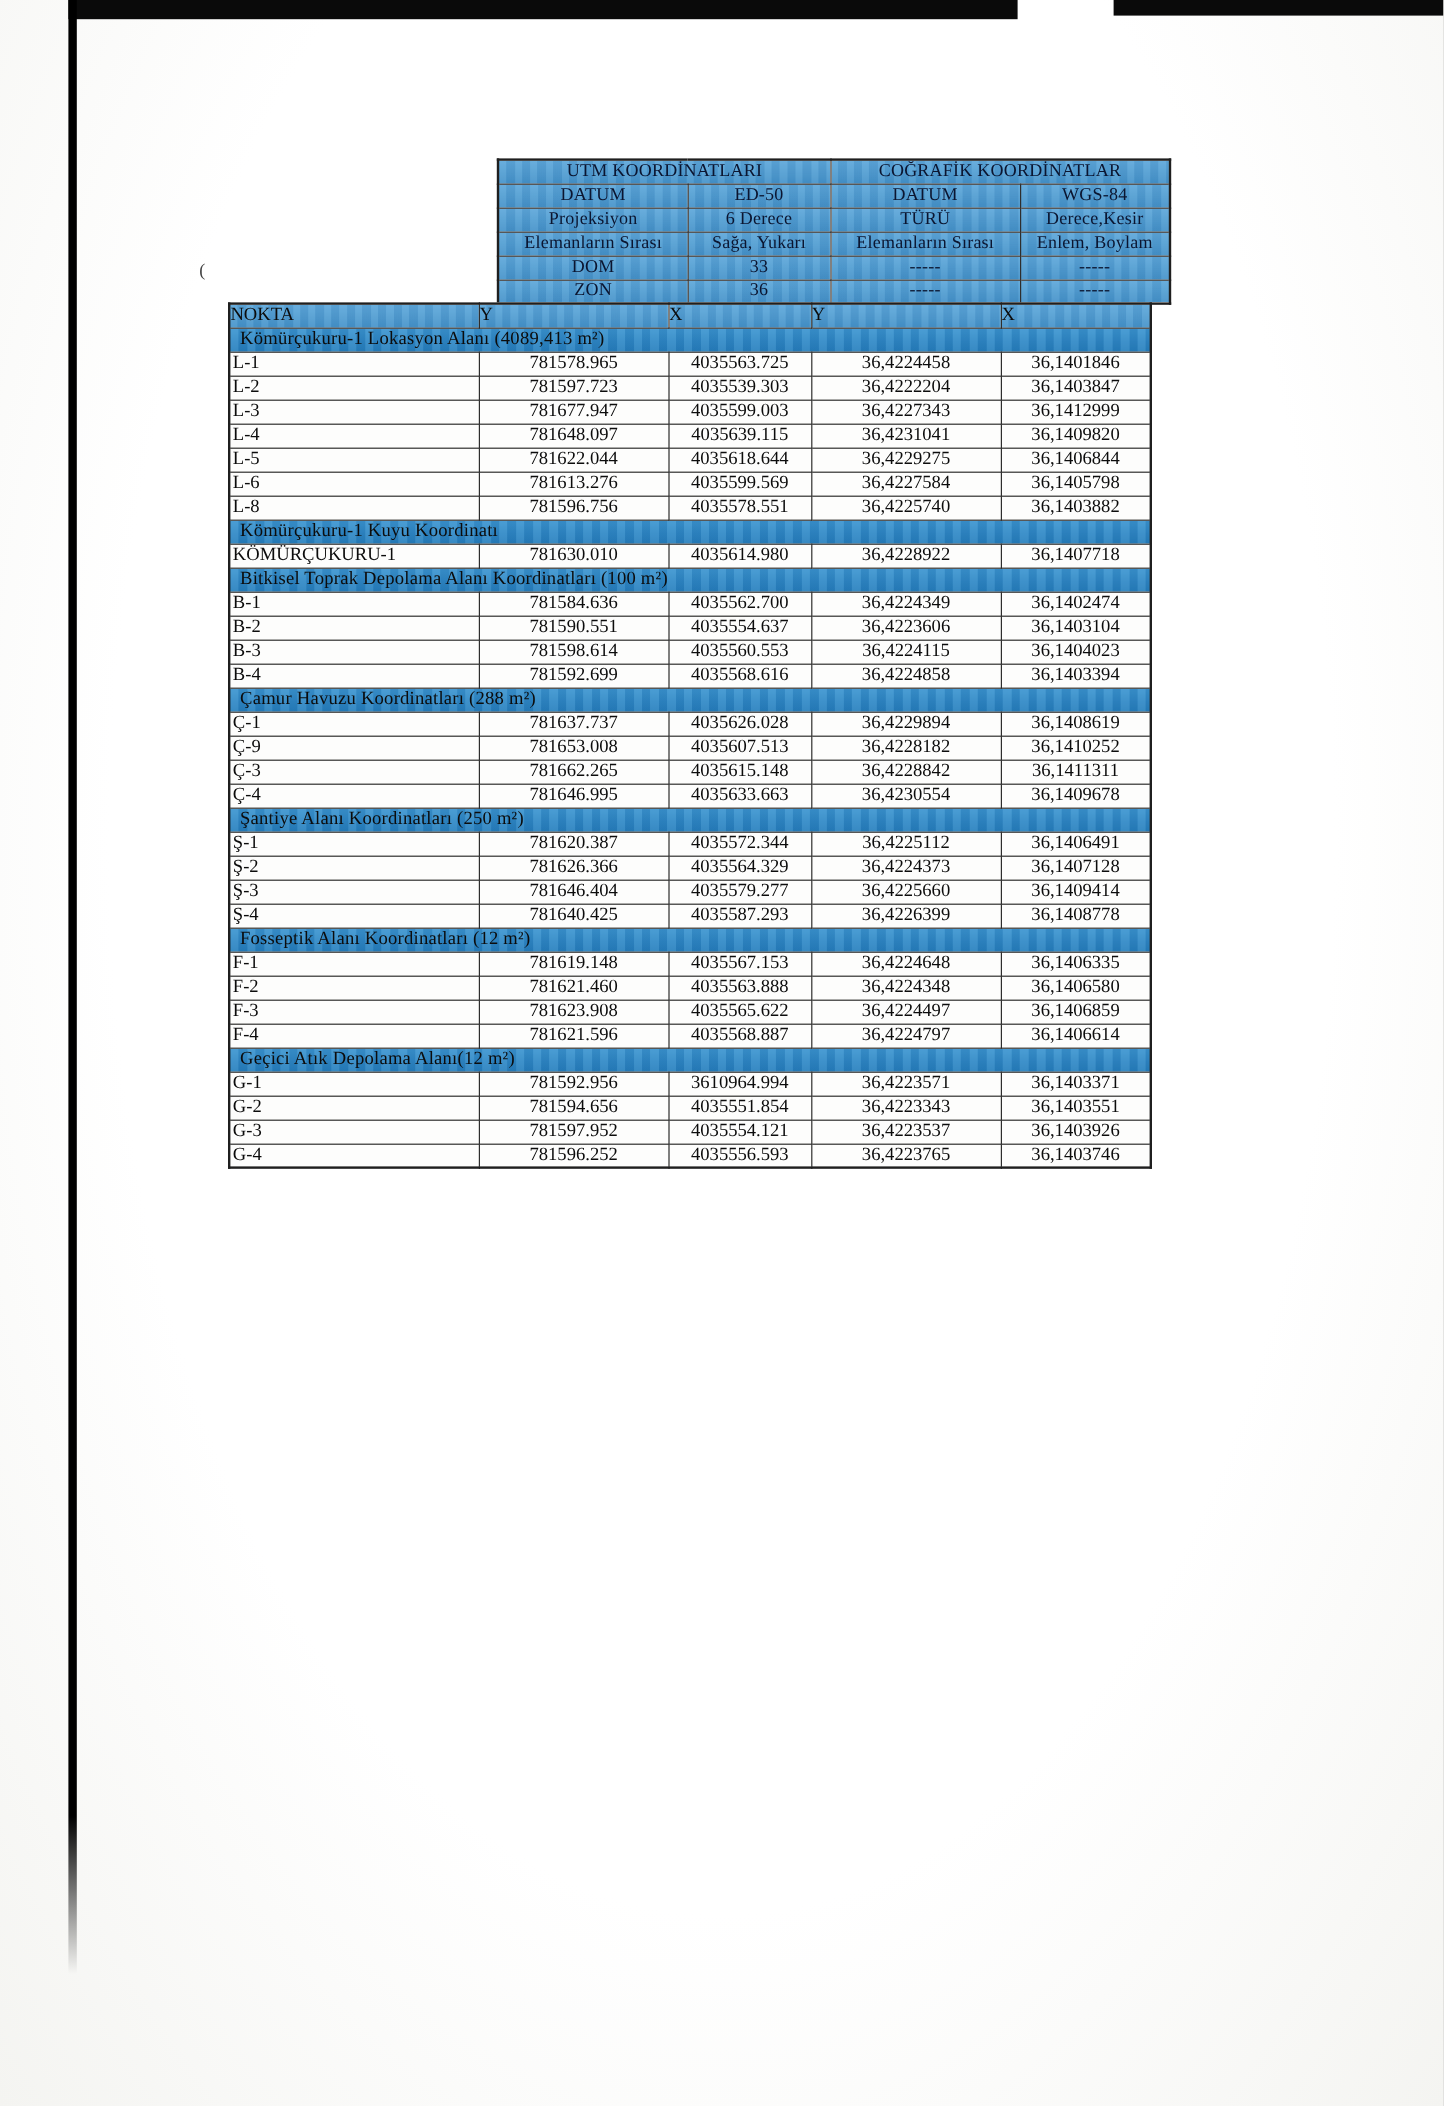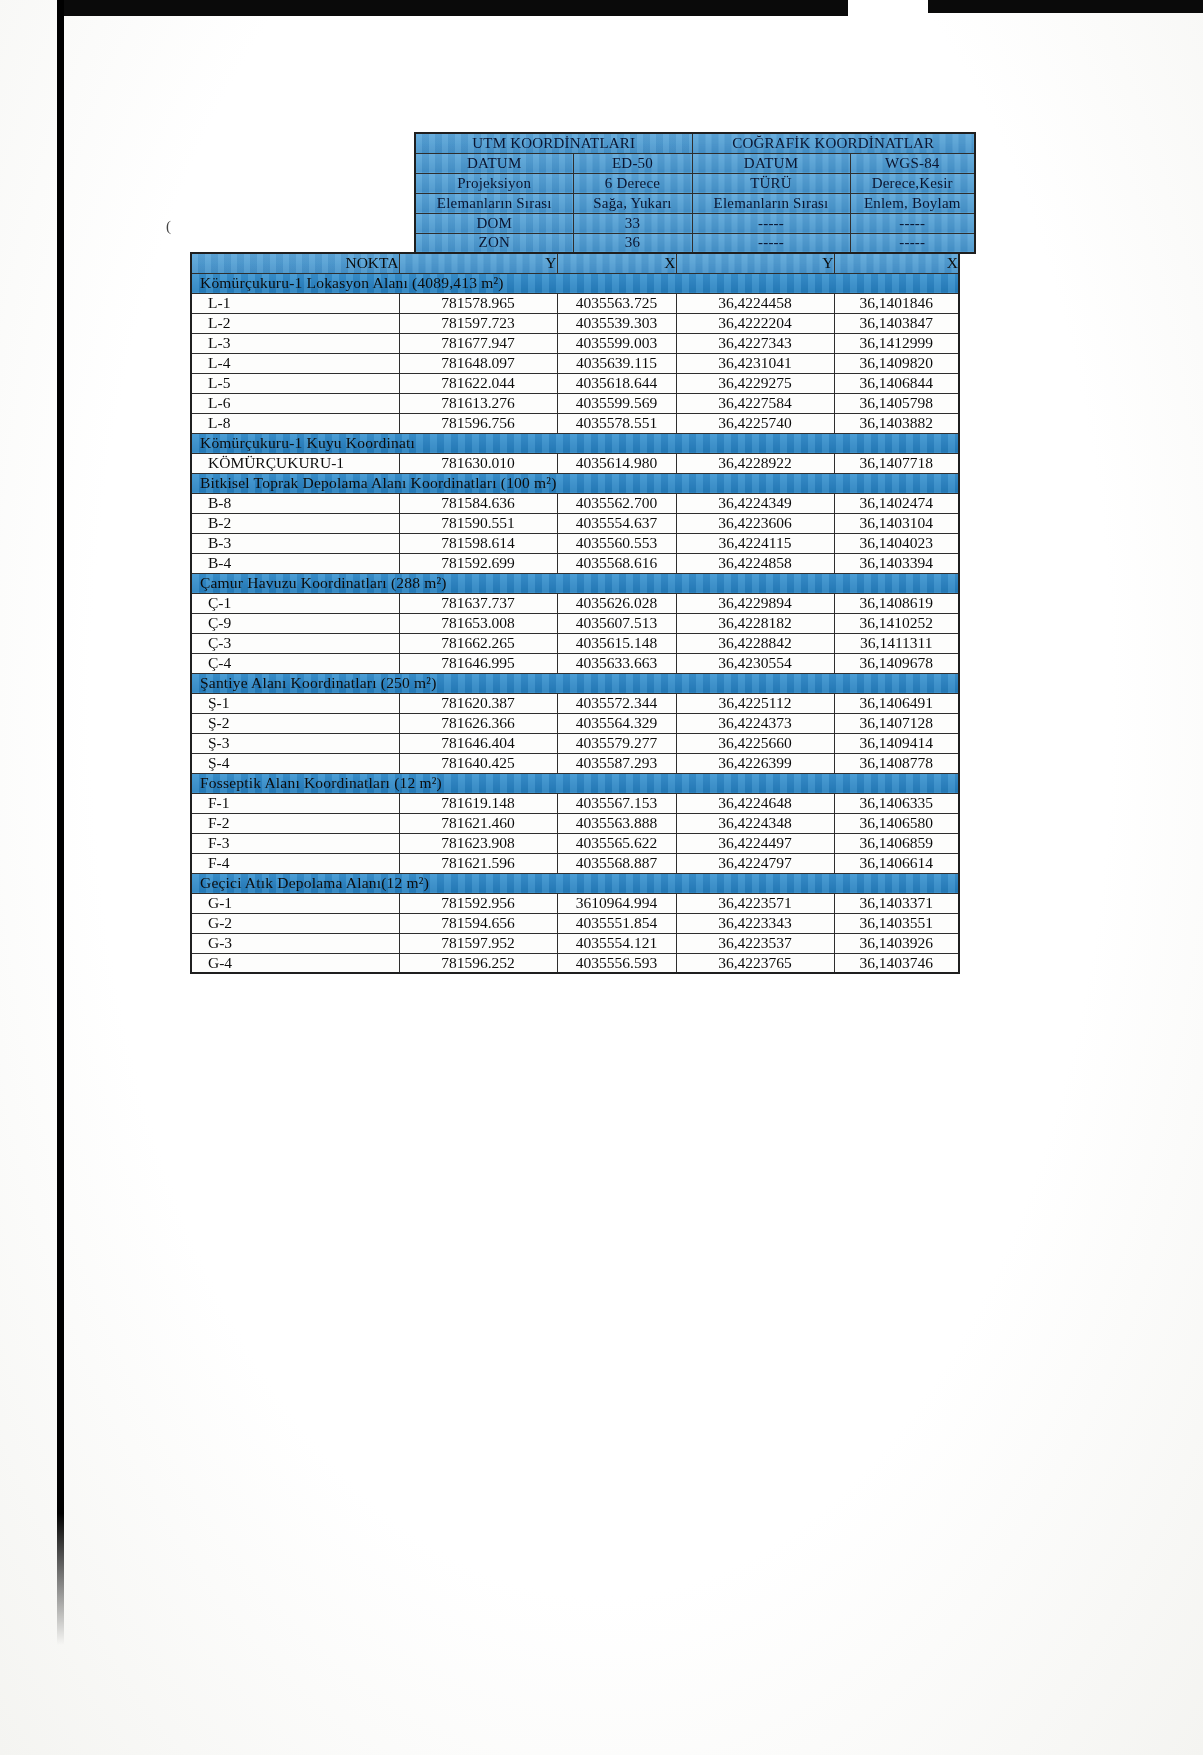--- a/index.html
+++ b/index.html
@@ -63,32 +63,32 @@
     border:2px solid var(--table-border);
     background:#fcfcfa;
   }
   .main-table td{
     border:1px solid #2e2e2e;
     height:20px;font-size:15.5px;
     color:var(--text-ink);
     overflow:hidden;white-space:nowrap;
   }
   .nokta-head{
-    text-align:right;font-size:15px;color:#0b1530;font-family:Liberation Serif, serif;
+    text-align:left;font-size:15px;color:#0b1530;font-family:Liberation Serif, serif;
   }
   .section-title{
     background-color:var(--section-blue);
     background-image:
       repeating-linear-gradient(90deg, rgba(255,255,255,.08) 0 7px, rgba(5,25,70,.08) 7px 14px),
       linear-gradient(180deg, rgba(255,255,255,.08), rgba(0,15,55,.10));
     text-align:left;padding-left:8px;
     color:#0a1736;font-size:15.5px;letter-spacing:.2px;
   }
   .nokta-cell{
-    text-align:left;padding-left:16px;font-size:16px;
+    text-align:left;padding-left:2px;font-size:16px;
     background:#fdfdfc;
   }
   .num-cell{
     text-align:center;background:#fdfdfc;
     font-variant-numeric:lining-nums;
   }
 </style>
 </head>
 <body>
 
@@ -221,21 +221,21 @@
           <td class="nokta-cell">KÖMÜRÇUKURU-1</td>
           <td class="num-cell">781630.010</td>
           <td class="num-cell">4035614.980</td>
           <td class="num-cell">36,4228922</td>
           <td class="num-cell">36,1407718</td>
         </tr>
         <tr>
           <td colspan="5" class="section-title">Bitkisel Toprak Depolama Alanı Koordinatları (100 m²)</td>
         </tr>
         <tr>
-          <td class="nokta-cell">B-8</td>
+          <td class="nokta-cell">B-1</td>
           <td class="num-cell">781584.636</td>
           <td class="num-cell">4035562.700</td>
           <td class="num-cell">36,4224349</td>
           <td class="num-cell">36,1402474</td>
         </tr>
         <tr>
           <td class="nokta-cell">B-2</td>
           <td class="num-cell">781590.551</td>
           <td class="num-cell">4035554.637</td>
           <td class="num-cell">36,4223606</td>

